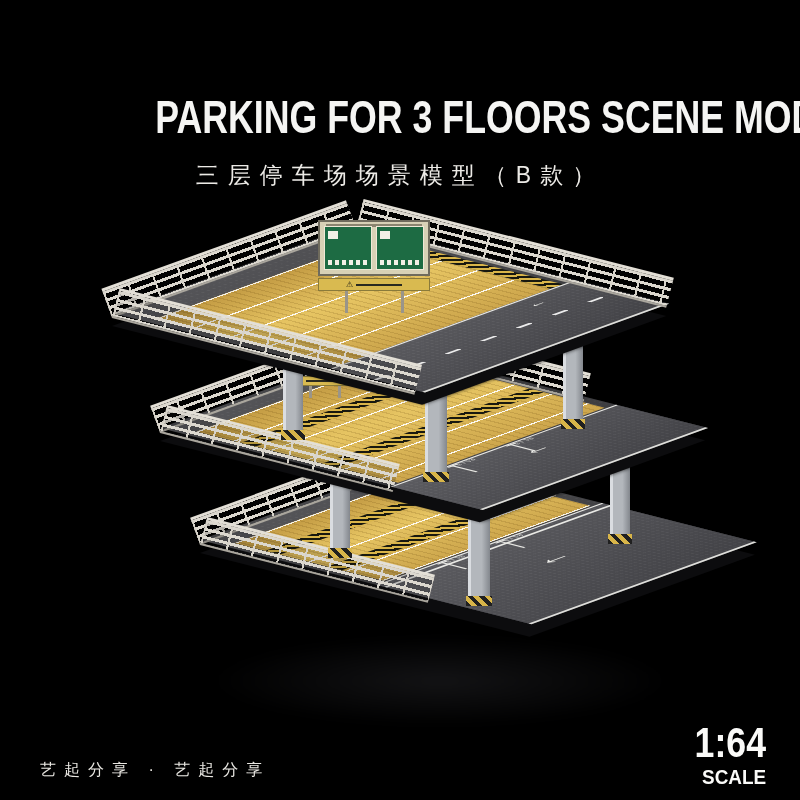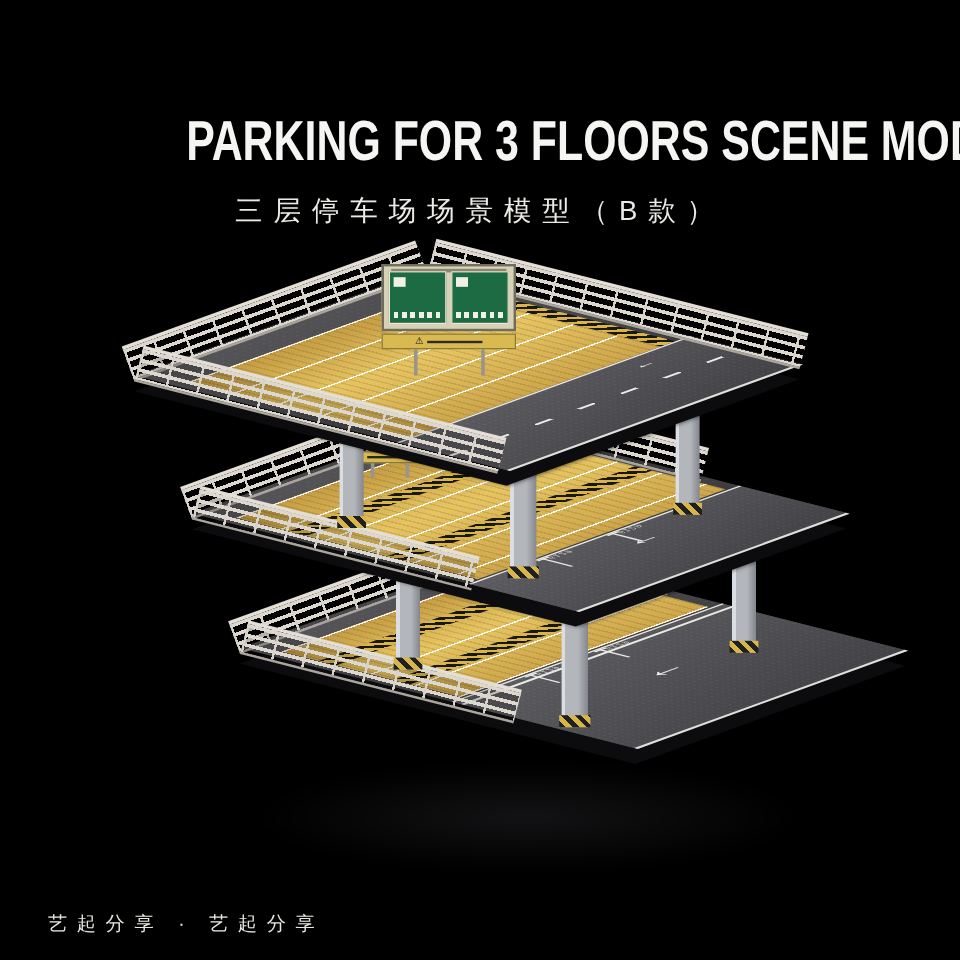--- a/index.html
+++ b/index.html
@@ -229,14 +229,22 @@
         <span class="warn-bar"></span>
       </div>
       <div class="sign-posts">
           <i></i>
           <i></i>
         </div>
     </div>
   </div>
 
   <div class="slogan-cn">艺起分享 · 艺起分享</div>
+  <div class="scale-badge">
+    <div class="scale-num">
+      <span class="cond">1:64</span>
+    </div>
+    <div class="scale-word">
+      <span class="cond">SCALE</span>
+    </div>
+  </div>
 
 </div>
 
 </body></html>

